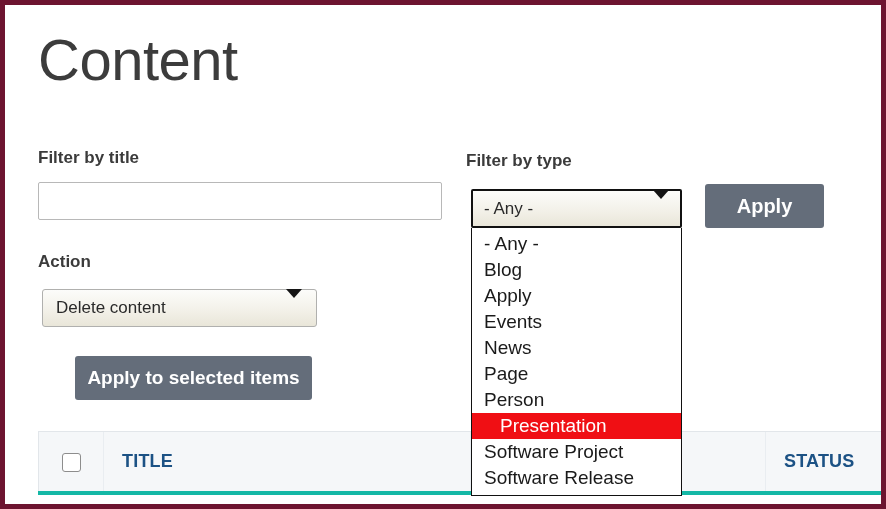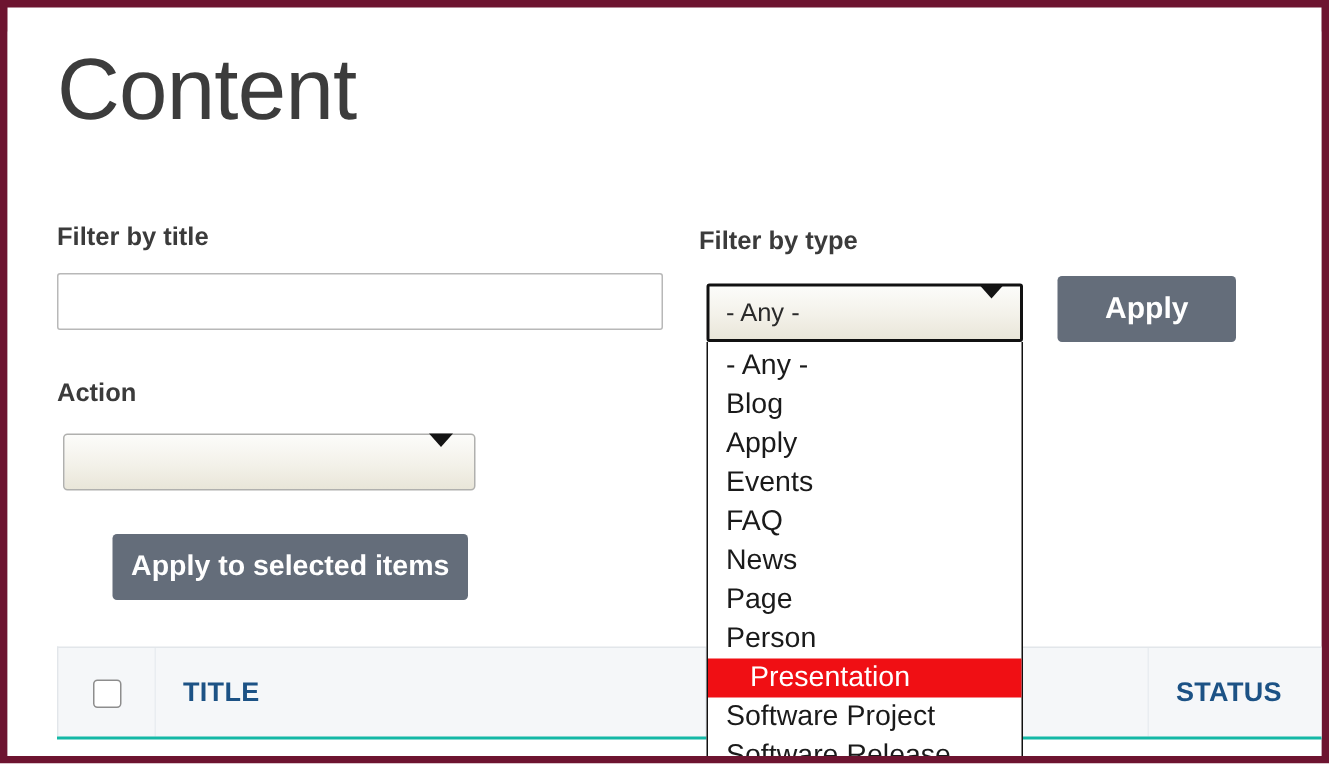--- a/index.html
+++ b/index.html
@@ -157,21 +157,21 @@
     position: absolute;
     left: 33px;
     top: 410px;
     width: 840px;
     border-collapse: collapse;
     table-layout: fixed;
   }
   #content-table th {
     background: #f5f7f9;
     border-top: 1px solid #e2e6ea;
-    border-bottom: 2px solid #14b8a6;
+    border-bottom: 4px solid #14b8a6;
     border-left: 1px solid #e9edf1;
     height: 59px;
     text-align: left;
     vertical-align: middle;
     color: #1c5285;
     font-size: 18px;
     font-weight: bold;
     letter-spacing: 0.2px;
     padding: 0 0 0 18px;
   }
@@ -243,20 +243,21 @@
       <span class="sel-arrow">
         <span class="caret"></span>
       </span>
     </div>
 
     <div class="btn" id="apply-button">Apply</div>
 
     <div class="field-label" id="label-action">Action</div>
 
     <div class="styled-select" id="action-select">
+      <span>Delete content</span>
       <span class="sel-arrow">
         <span class="caret"></span>
       </span>
     </div>
 
     <div class="btn" id="apply-selected-button">Apply to selected items</div>
 
     <table id="content-table">
       <thead>
         <tr>
@@ -268,21 +269,20 @@
           <th class="col-status">STATUS</th>
         </tr>
       </thead>
     </table>
 
     <div id="type-options">
       <div class="option">- Any -</div>
       <div class="option">Blog</div>
       <div class="option">Apply</div>
       <div class="option">Events</div>
-      <div class="option">FAQ</div>
       <div class="option">News</div>
       <div class="option">Page</div>
       <div class="option">Person</div>
       <div class="option selected">Presentation</div>
       <div class="option">Software Project</div>
       <div class="option">Software Release</div>
     </div>
 
   </div>
 </div>

